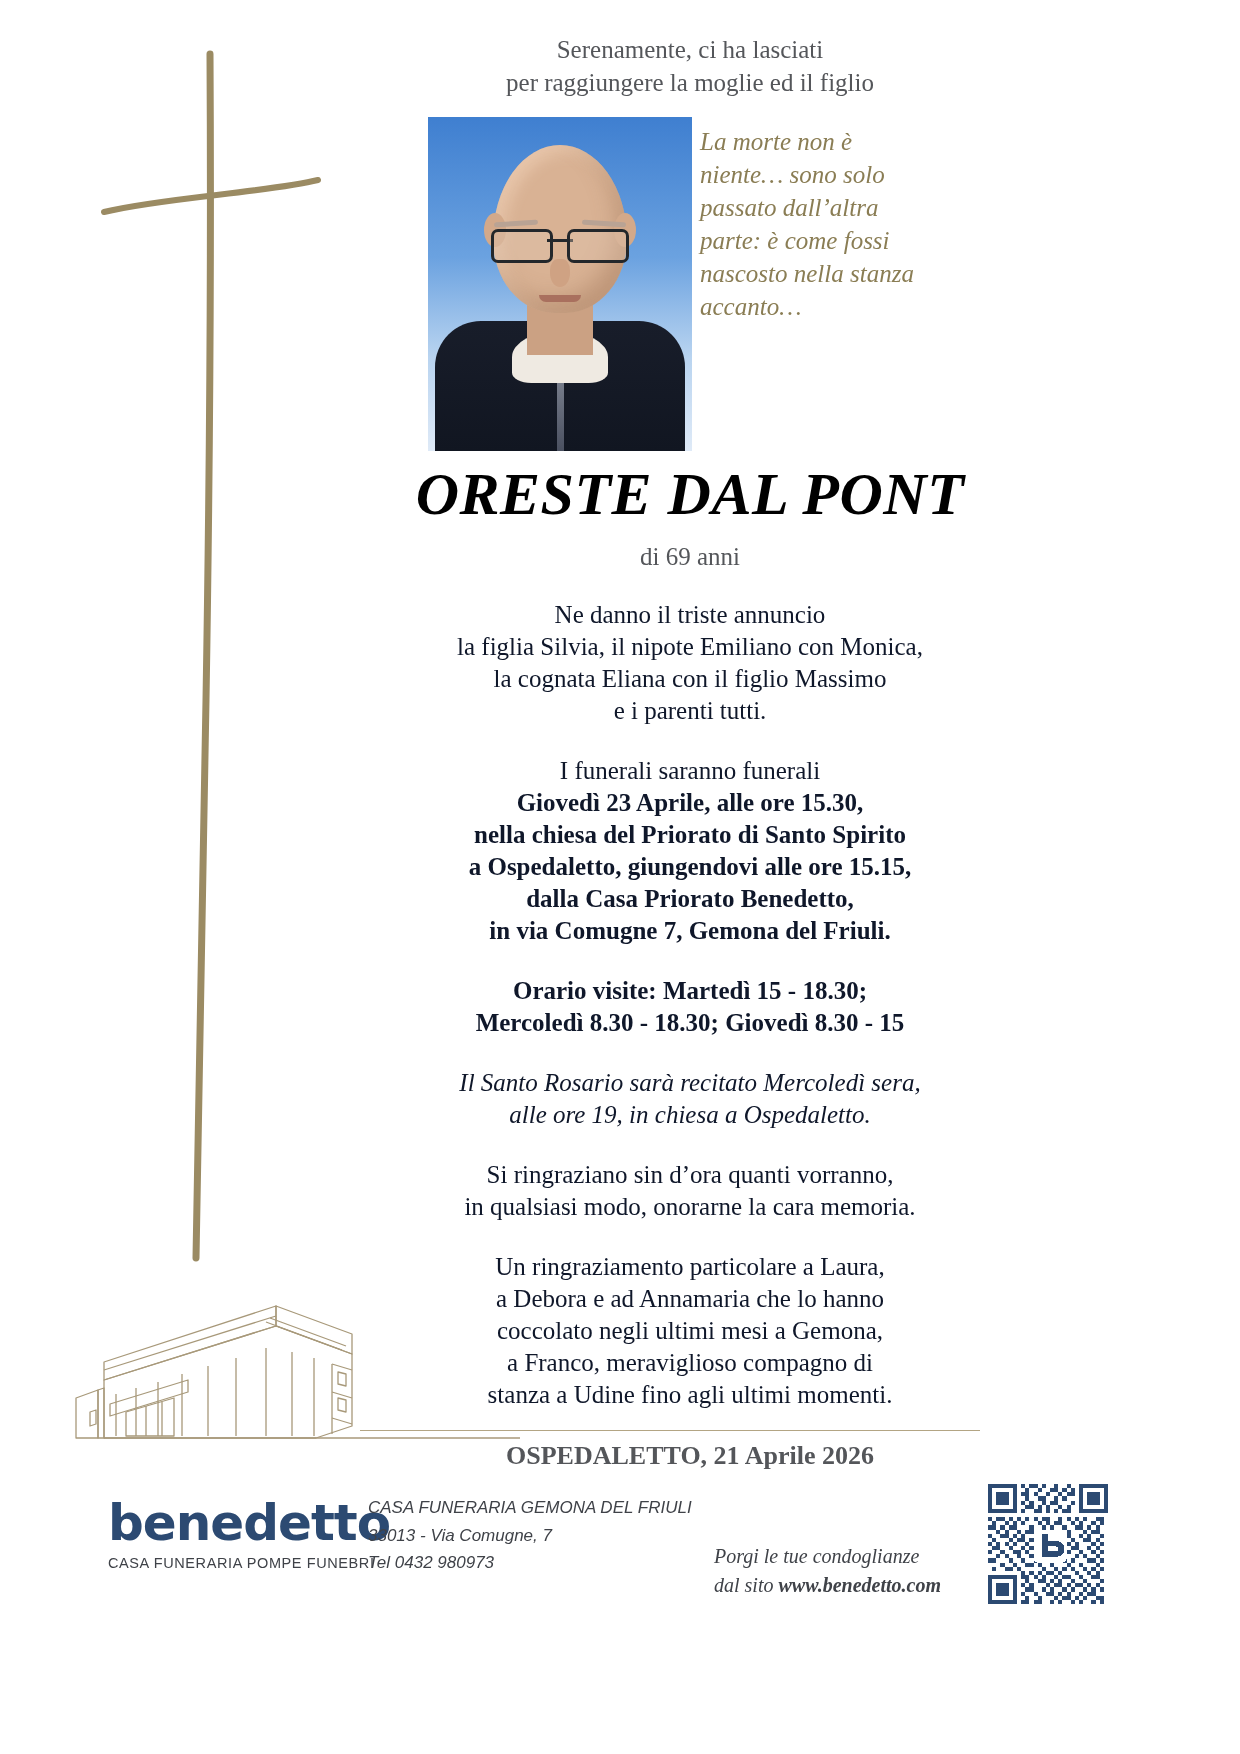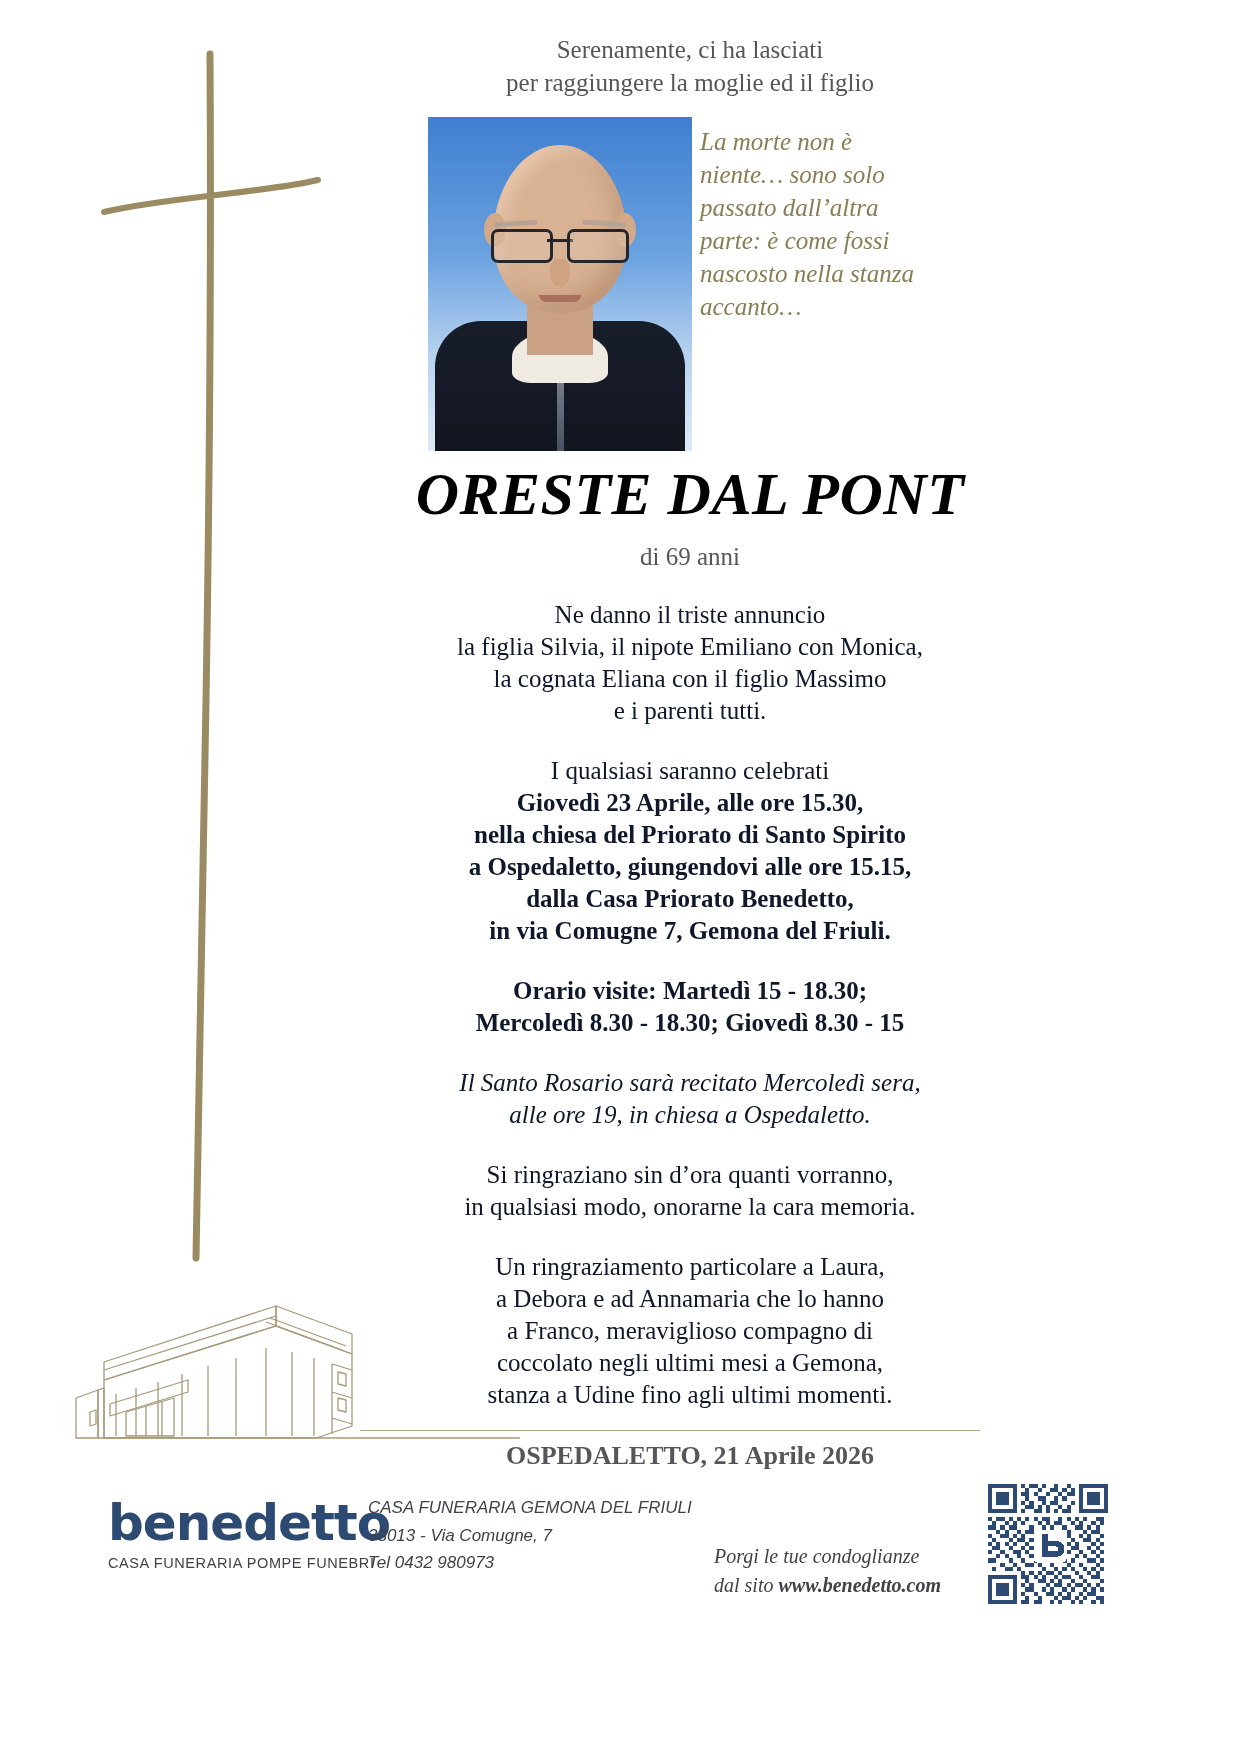--- a/index.html
+++ b/index.html
@@ -351,21 +351,21 @@
   <div class="age">di 69 anni</div>
 
   <div class="block">
     <div>Ne danno il triste annuncio</div>
     <div>la figlia Silvia, il nipote Emiliano con Monica,</div>
     <div>la cognata Eliana con il figlio Massimo</div>
     <div>e i parenti tutti.</div>
   </div>
 
   <div class="block">
-    <div>I qualsiasi saranno celebrati</div>
+    <div>I funerali saranno funerali</div>
     <div class="b">Giovedì 23 Aprile, alle ore 15.30,</div>
     <div class="b">nella chiesa del Priorato di Santo Spirito</div>
     <div class="b">a Ospedaletto, giungendovi alle ore 15.15,</div>
     <div class="b">dalla Casa Priorato Benedetto,</div>
     <div class="b">in via Comugne 7, Gemona del Friuli.</div>
   </div>
 
   <div class="block bold">
     <div>Orario visite: Martedì 15 - 18.30;</div>
     <div>Mercoledì 8.30 - 18.30; Giovedì 8.30 - 15</div>
@@ -377,22 +377,22 @@
   </div>
 
   <div class="block">
     <div>Si ringraziano sin d’ora quanti vorranno,</div>
     <div>in qualsiasi modo, onorarne la cara memoria.</div>
   </div>
 
   <div class="block">
     <div>Un ringraziamento particolare a Laura,</div>
     <div>a Debora e ad Annamaria che lo hanno</div>
+    <div>coccolato negli ultimi mesi a Gemona,</div>
     <div>a Franco, meraviglioso compagno di</div>
-    <div>coccolato negli ultimi mesi a Gemona,</div>
     <div>stanza a Udine fino agli ultimi momenti.</div>
   </div>
 
   <div class="place-date">OSPEDALETTO, 21 Aprile 2026</div>
 </div>
 
 <div class="building">
   <svg width="450" height="160" viewBox="0 0 450 160" xmlns="http://www.w3.org/2000/svg" fill="none" stroke="#a8997a" stroke-width="1.3" stroke-linejoin="round">
     <path d="M206 6 L282 34 L282 54 L206 26 Z"></path>
     <path d="M206 6 L34 62 L34 80 L206 26 Z"></path>

